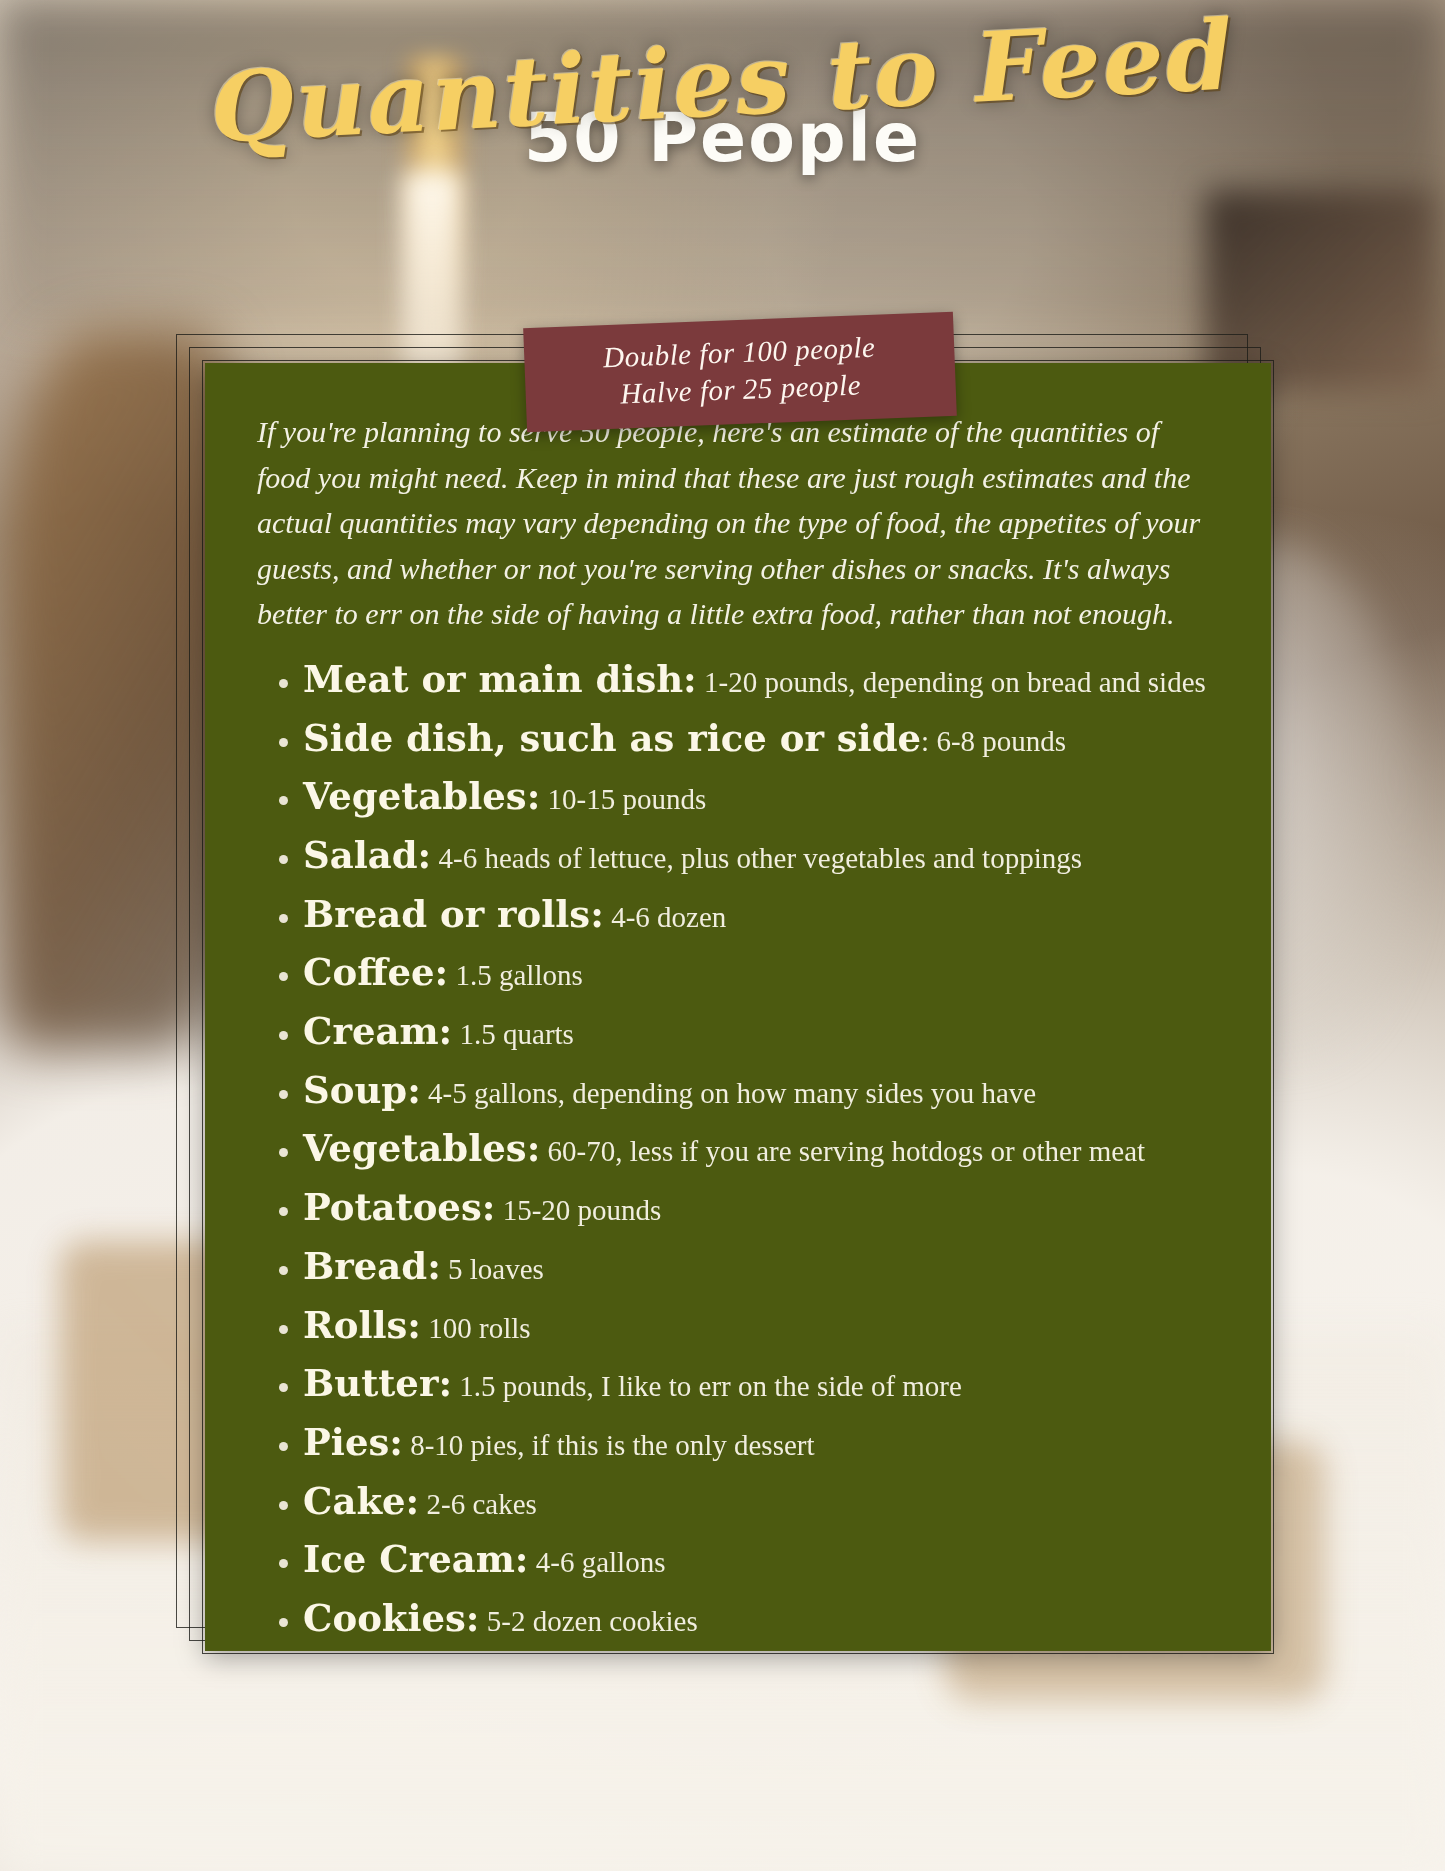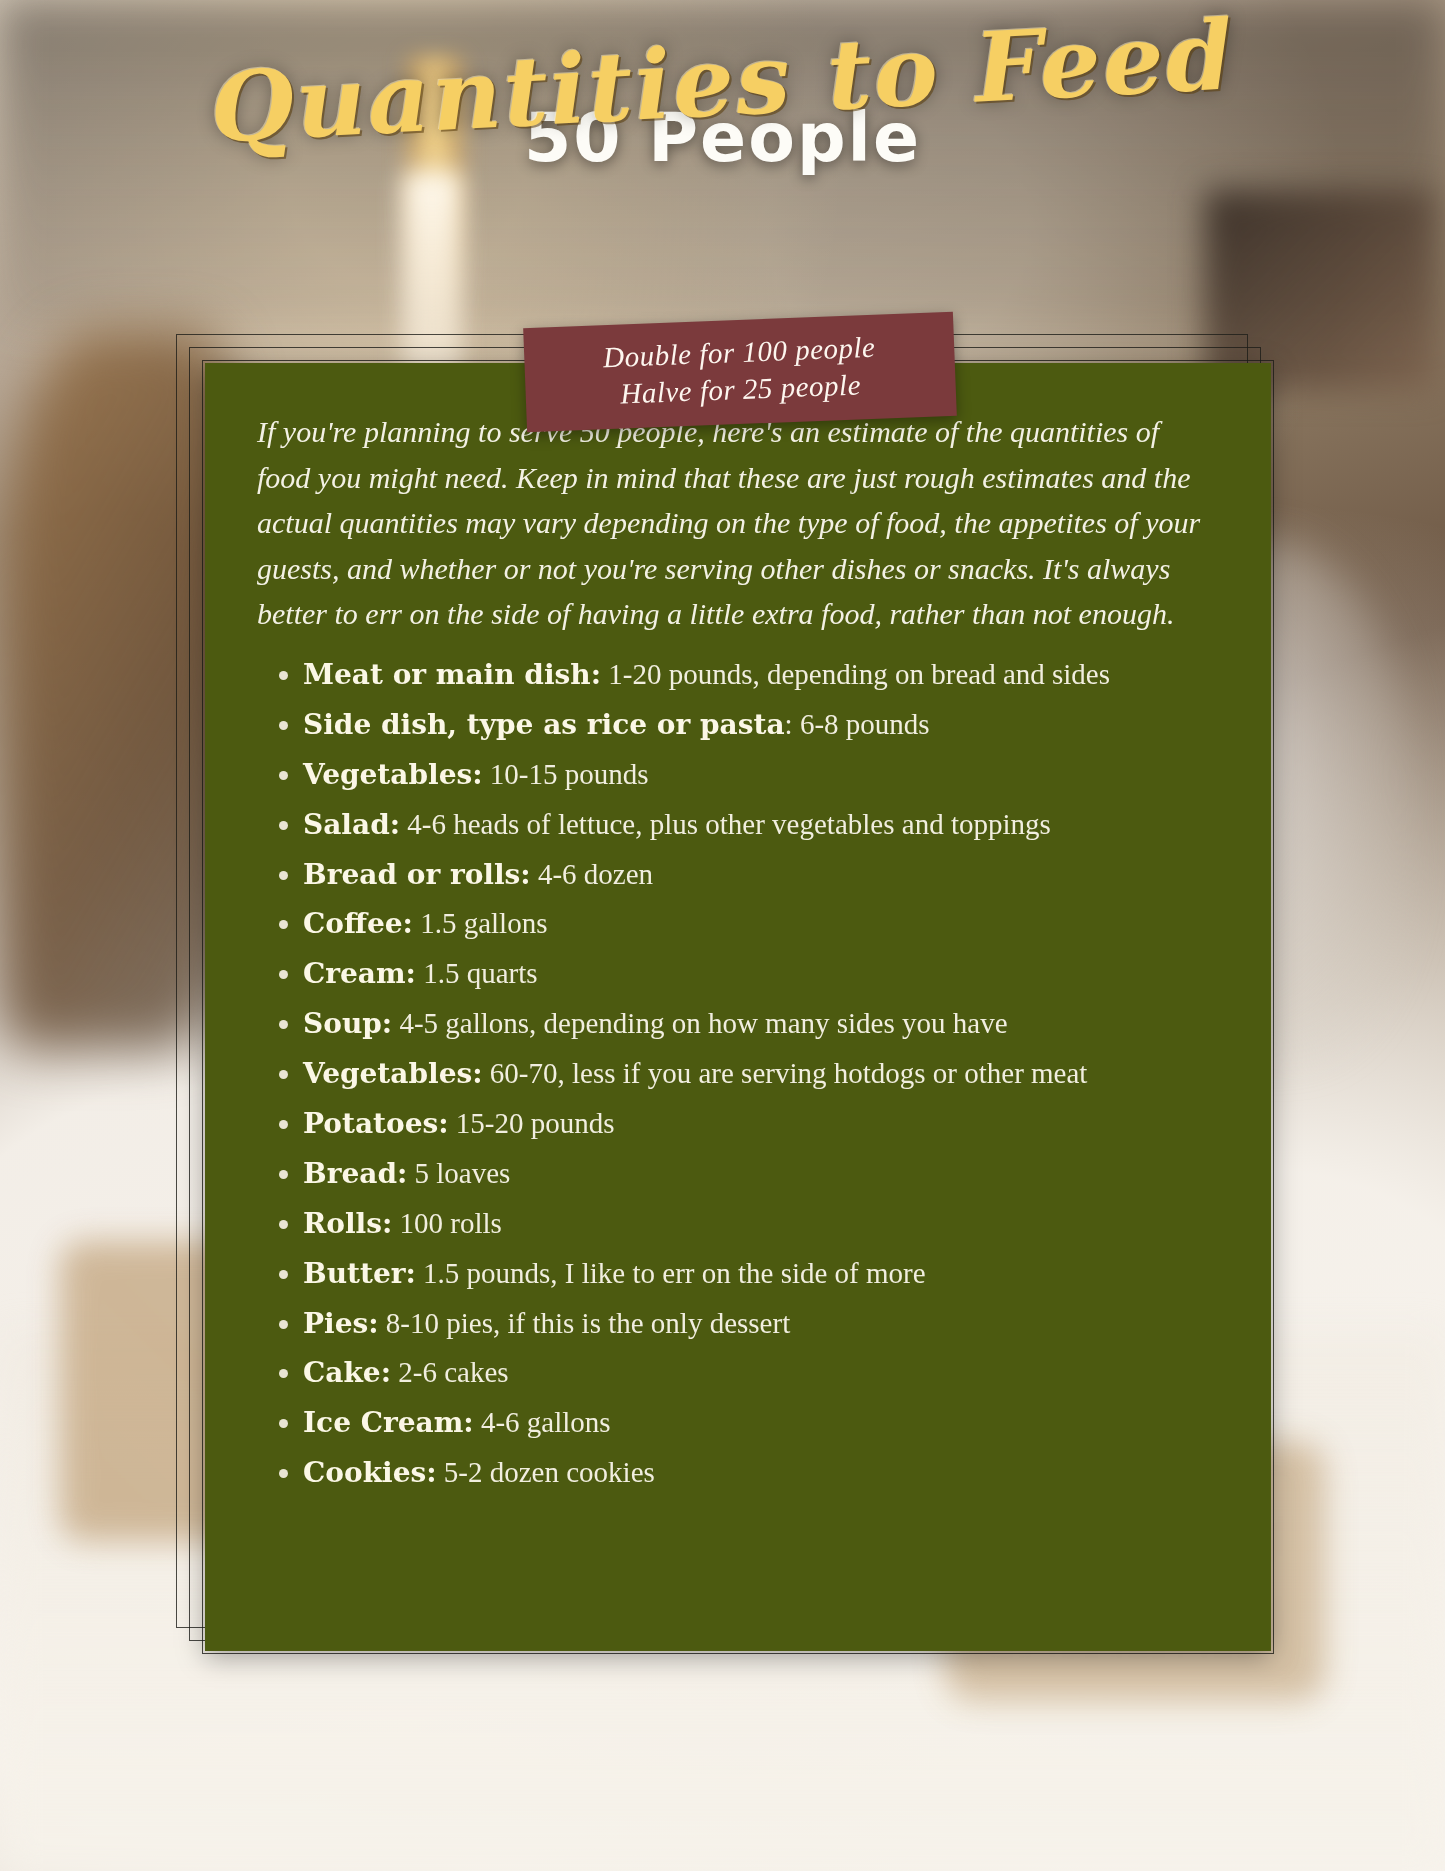--- a/index.html
+++ b/index.html
@@ -214,21 +214,21 @@
     font-size: 29px;
     line-height: 1.1;
     margin-bottom: 18px;
     color: #f2efe2;
   }
   ul.qty-list li::marker { color: #e9e4d4; }
   ul.qty-list li .lbl {
     font-weight: bold;
     color: #fbf7e6;
     font-family: "DejaVu Serif", serif;
-    font-size: 28px;
+    font-size: 37px;
     text-align: center;
   }
   ul.qty-list li .val {
     color: #f1eedf;
   }
 </style>
 </head>
 <body>
 
 <div class="bg">
@@ -256,21 +256,21 @@
 
 <div class="frame-wrap">
   <div class="frame-line f1"></div>
   <div class="frame-line f2"></div>
   <div class="frame-line f3"></div>
 
   <div class="card">
     <p class="intro">If you're planning to serve 50 people, here's an estimate of the quantities of food you might need. Keep in mind that these are just rough estimates and the actual quantities may vary depending on the type of food, the appetites of your guests, and whether or not you're serving other dishes or snacks. It's always better to err on the side of having a little extra food, rather than not enough.</p>
     <ul class="qty-list">
       <li><span class="lbl">Meat or main dish:</span><span class="val"> 1-20 pounds, depending on bread and sides</span></li>
-      <li><span class="lbl">Side dish, type as rice or pasta</span><span class="val">: 6-8 pounds</span></li>
+      <li><span class="lbl">Side dish, such as rice or side</span><span class="val">: 6-8 pounds</span></li>
       <li><span class="lbl">Vegetables:</span><span class="val"> 10-15 pounds</span></li>
       <li><span class="lbl">Salad:</span><span class="val"> 4-6 heads of lettuce, plus other vegetables and toppings</span></li>
       <li><span class="lbl">Bread or rolls:</span><span class="val"> 4-6 dozen</span></li>
       <li><span class="lbl">Coffee:</span><span class="val"> 1.5 gallons</span></li>
       <li><span class="lbl">Cream:</span><span class="val"> 1.5 quarts</span></li>
       <li><span class="lbl">Soup:</span><span class="val"> 4-5 gallons, depending on how many sides you have</span></li>
       <li><span class="lbl">Vegetables:</span><span class="val"> 60-70, less if you are serving hotdogs or other meat</span></li>
       <li><span class="lbl">Potatoes:</span><span class="val"> 15-20 pounds</span></li>
       <li><span class="lbl">Bread:</span><span class="val"> 5 loaves</span></li>
       <li><span class="lbl">Rolls:</span><span class="val"> 100 rolls</span></li>

